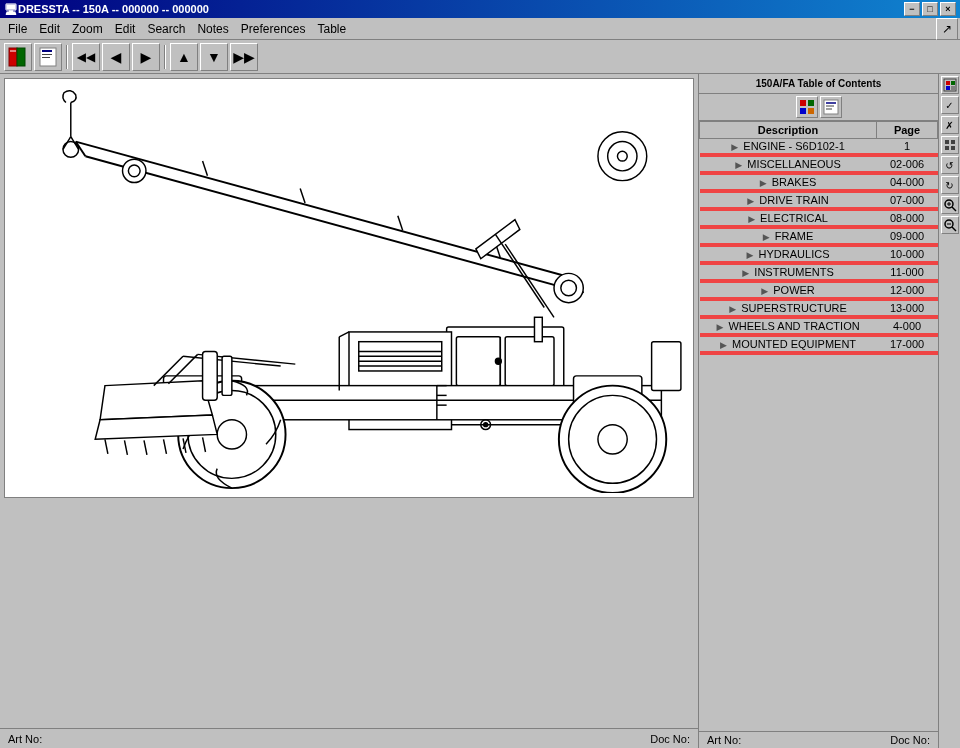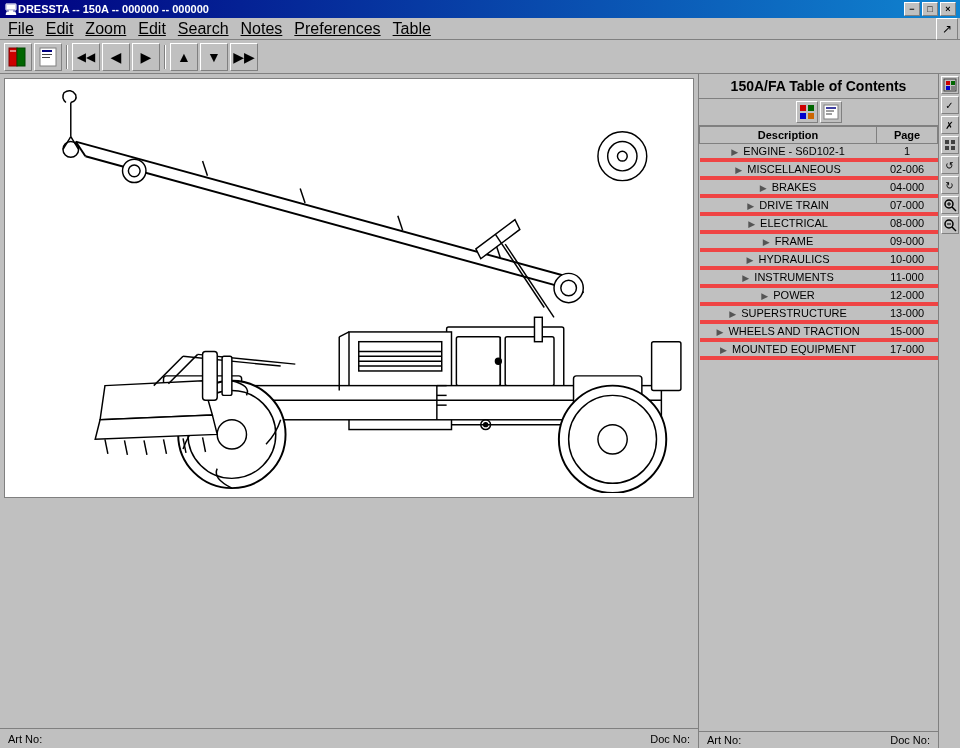--- a/index.html
+++ b/index.html
@@ -28,24 +28,23 @@
     #menu-bar {
       background: #c0c0c0;
       height: 22px;
       display: flex;
       align-items: center;
       border-bottom: 1px solid #808080;
       padding: 0 2px;
     }
     .menu-item {
       padding: 2px 6px;
-      font-size: 16px;
+      font-size: 12px;
       cursor: pointer;
       color: black;
-      text-decoration: underline;
     }
 
     
     #toolbar {
       background: #c0c0c0;
       height: 34px;
       display: flex;
       align-items: center;
       border-bottom: 1px solid #808080;
       padding: 2px 4px;
@@ -100,21 +99,21 @@
       border-left: 1px solid #808080;
       display: flex;
       flex-direction: column;
     }
 
     
     #toc-header {
       background: #c0c0c0;
       text-align: center;
       padding: 4px 2px;
-      font-size: 14px;
+      font-size: 10px;
       font-weight: bold;
       border-bottom: 1px solid #808080;
     }
 
     
     #toc-table {
       width: 100%;
       border-collapse: collapse;
       font-size: 11px;
     }
@@ -470,21 +469,21 @@
       <span class="toc-arrow">▶</span>
       SUPERSTRUCTURE
     </td>
     <td class="toc-page">13-000</td>
   </tr>
             <tr>
     <td class="toc-desc">
       <span class="toc-arrow">▶</span>
       WHEELS AND TRACTION
     </td>
-    <td class="toc-page">15-000</td>
+    <td class="toc-page">4-000</td>
   </tr>
             <tr>
     <td class="toc-desc">
       <span class="toc-arrow">▶</span>
       MOUNTED EQUIPMENT
     </td>
     <td class="toc-page">17-000</td>
   </tr>
           </tbody>
       </table>

